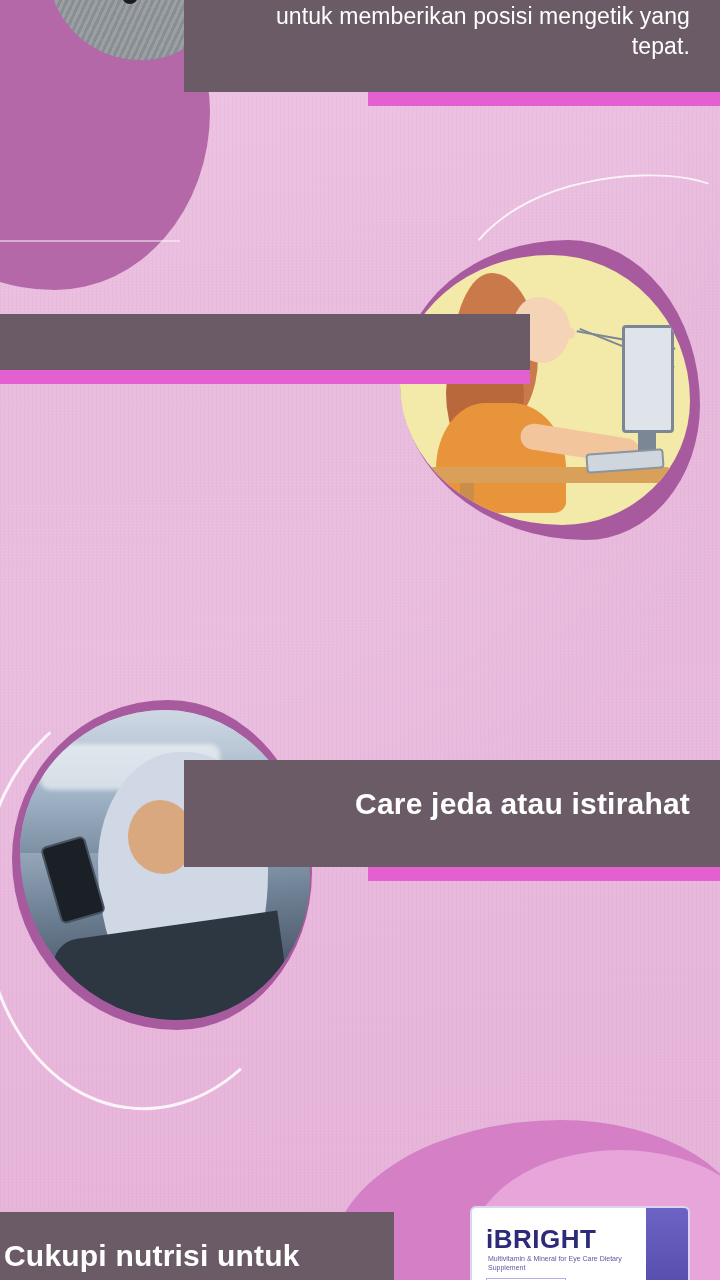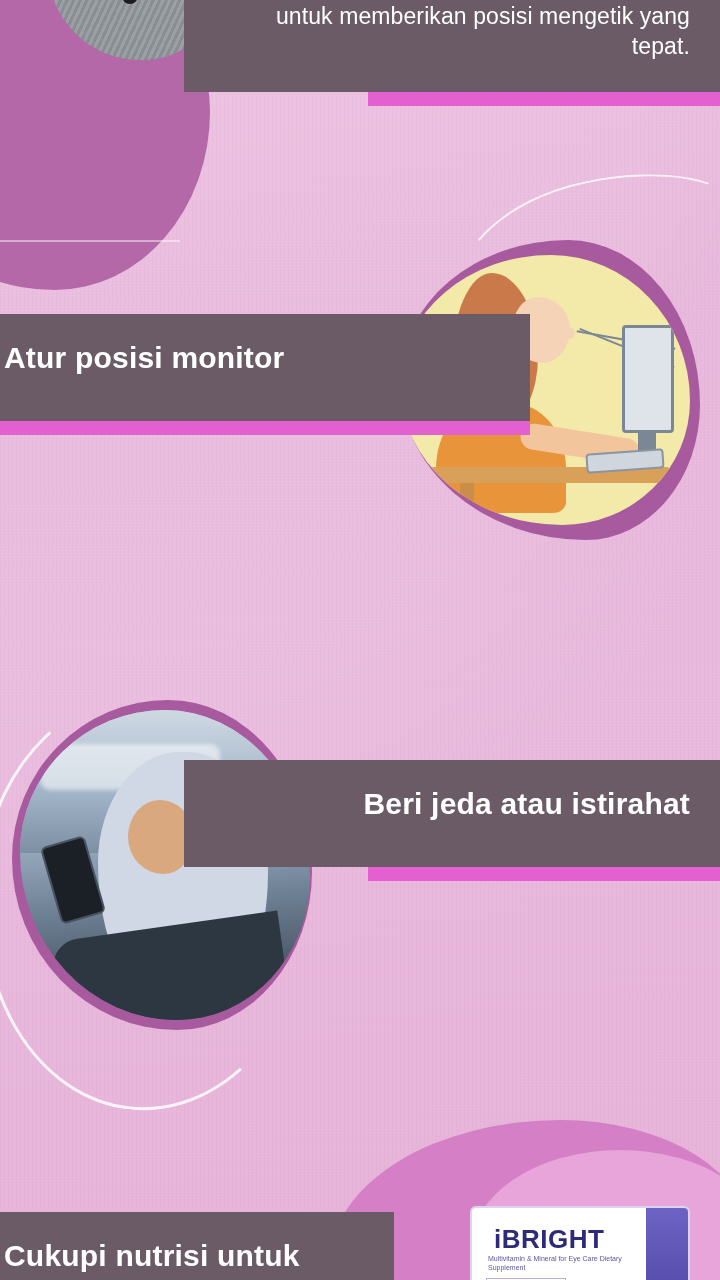--- a/index.html
+++ b/index.html
@@ -189,21 +189,21 @@
     position: absolute; left: 36px; top: 216px; width: 230px; height: 110px;
     background: #2d3742; border-radius: 28px 0 0 0; transform: rotate(-8deg);
   }
   .phone {
     position: absolute; left: 30px; top: 130px; width: 46px; height: 80px;
     background: #1b1f26; border: 2px solid #485361; border-radius: 6px; transform: rotate(-16deg);
   }
 
   
   .box-brand {
-    position: absolute; left: 22px; top: 16px;
+    position: absolute; left: 14px; top: 16px;
     font-size: 26px; font-weight: bold; color: #2d2a7a; letter-spacing: .5px;
   }
   .box-sub {
     position: absolute; left: 16px; top: 46px; width: 170px;
     font-size: 7px; color: #5b57a0; line-height: 1.35;
   }
   .box-grid {
     position: absolute; left: 14px; top: 70px; width: 80px; height: 70px;
     background:
       repeating-linear-gradient(0deg,#cfc9ef 0 1px, #ffffff 1px 9px),
@@ -318,26 +318,25 @@
     <div class="box-sub">Multivitamin &amp; Mineral for Eye Care Dietary Supplement</div>
     <div class="box-grid"></div>
   </div>
 
   <div class="card" id="card-chair">
     <p>Ketinggian kursi harus disesuaikan agar kaki bisa bersandar dengan nyaman di lantai. Selanjutnya, posisi lengan juga perlu diatur untuk memberikan posisi mengetik yang tepat.</p>
     <div class="accent"></div>
   </div>
 
   <div class="card" id="card-monitor">
-    <h2>Atur posisi monitor</h2>
     <div class="accent"></div>
   </div>
 
   <div class="card" id="card-break">
-    <h2>Beri jeda atau istirahat</h2>
+    <h2>Care jeda atau istirahat</h2>
     <div class="accent"></div>
   </div>
 
   <div class="card" id="card-nutrition">
     <h2>Cukupi nutrisi untuk</h2>
   </div>
 
 </div>
 
 </body></html>

